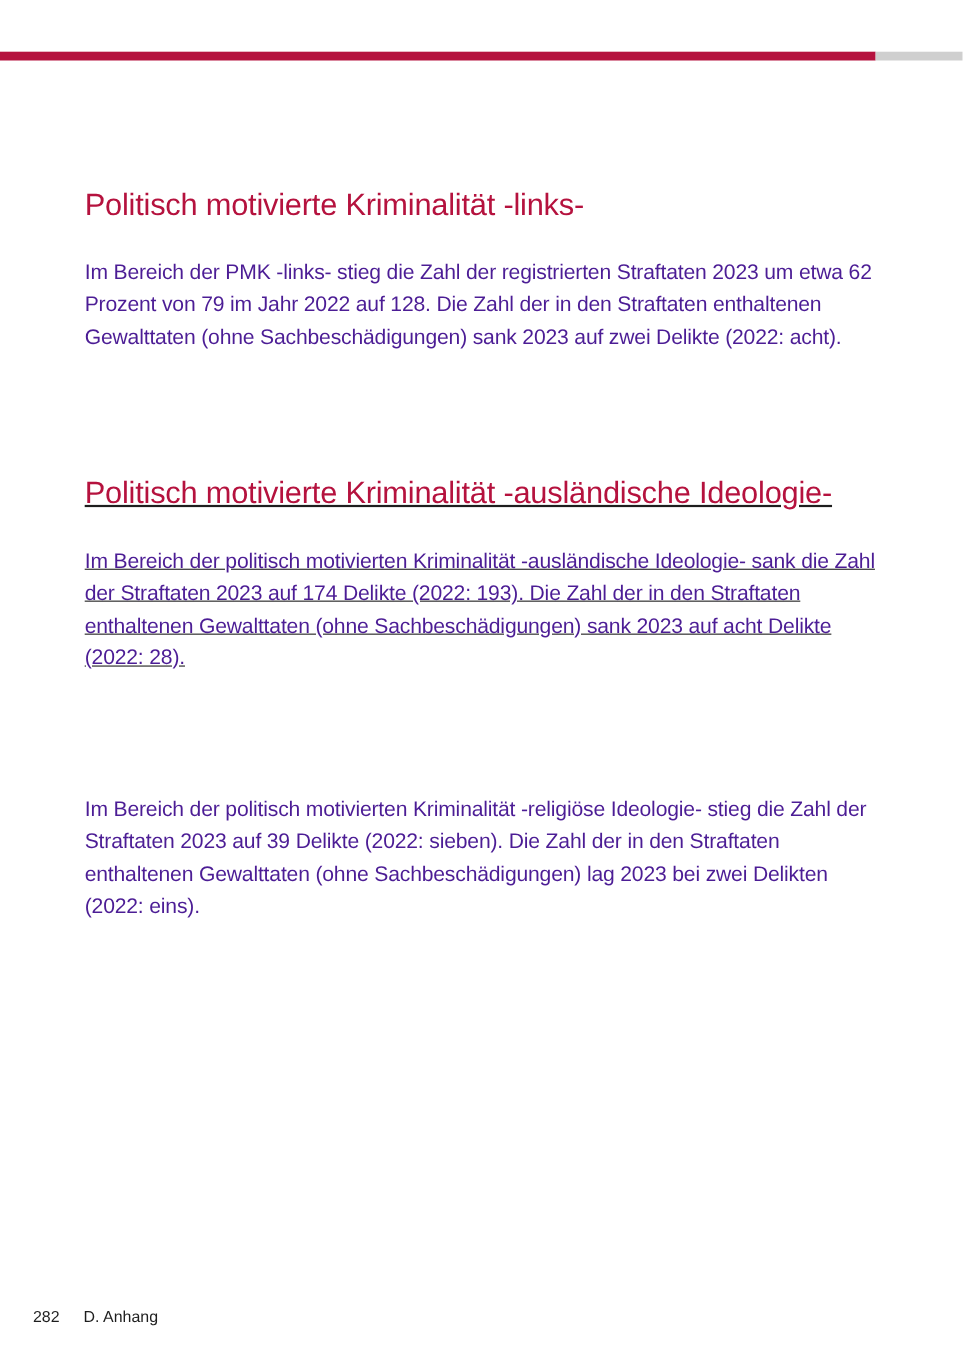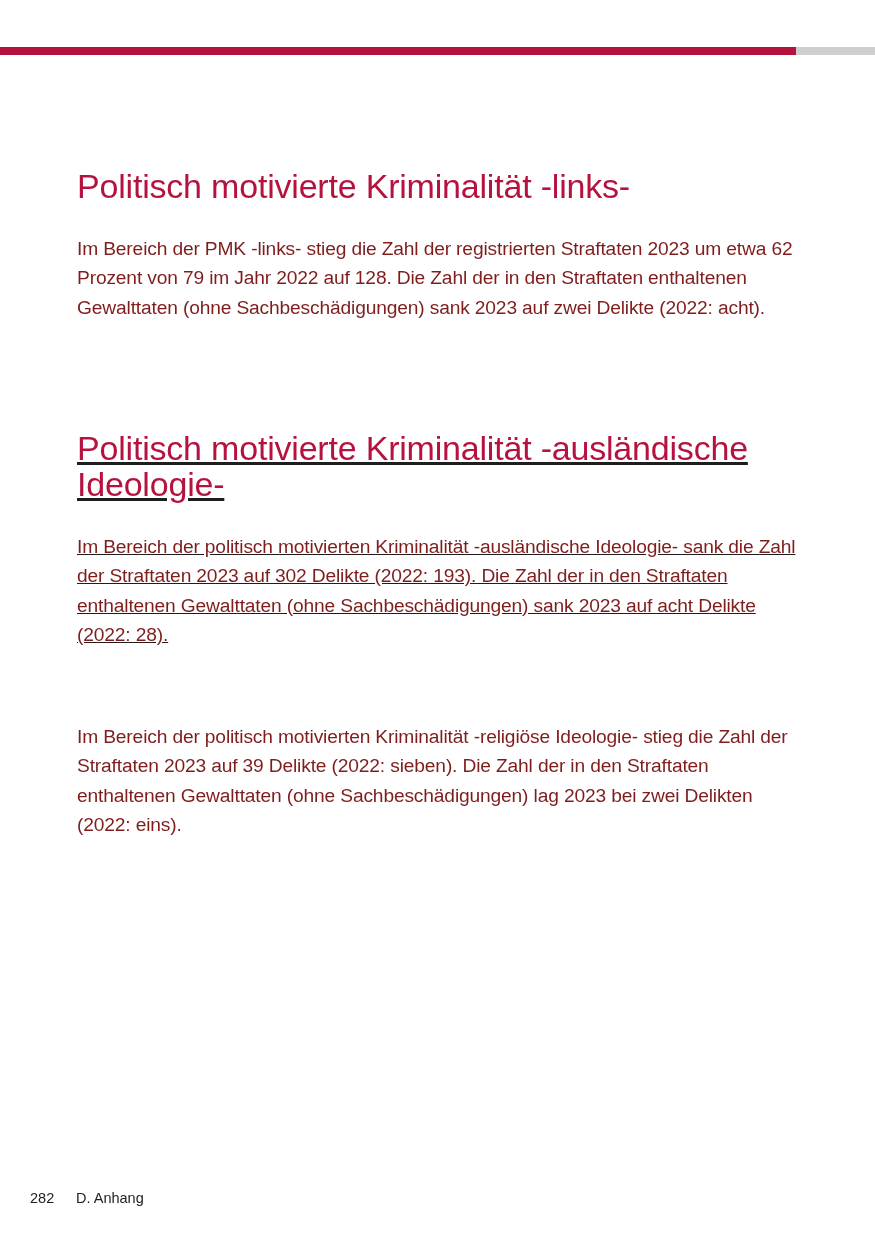--- a/index.html
+++ b/index.html
@@ -8,46 +8,46 @@
     background: #ffffff;
     font-family: "Liberation Sans", "DejaVu Sans", sans-serif;
     color: #1e1e1e;
   }
   .top-rule { position: absolute; top: 47px; left: 0; height: 8px; width: 875px; }
   .top-rule .red { position: absolute; left: 0; top: 0; height: 8px; width: 796px; background: #b5123e; }
   .top-rule .gray { position: absolute; left: 796px; top: 0; height: 8px; width: 79px; background: #cfcfcf; }
   .section { position: absolute; left: 77px; width: 725px; }
   .section h2 {
     margin: 0; font-weight: normal; color: #b5123e;
-    font-size: 34px; line-height: 36px; letter-spacing: -0.2px;
+    font-size: 28px; line-height: 36px; letter-spacing: -0.2px;
   }
   .section p {
     margin: 0; margin-top: 30px;
-    font-size: 19.2px; line-height: 29.3px; color: #7f1d1d;
+    font-size: 19.2px; line-height: 29.3px; color: #4c1d95;
     letter-spacing: -0.15px;
   }
   .footer { position: absolute; top: 1190px; left: 30px; font-size: 14.5px; color: #1e1e1e; }
   .footer .page-no { display: inline-block; width: 46px; }
 </style>
 </head>
 <body>
 
 <div class="top-rule">
   <div class="red"></div>
   <div class="gray"></div>
 </div>
 
 <div class="section" style="top:168px;">
   <h2>Politisch motivierte Kriminalität -links-</h2>
   <p>Im Bereich der PMK -links- stieg die Zahl der registrierten Straftaten 2023 um etwa 62 Prozent von 79 im Jahr 2022 auf 128. Die Zahl der in den Straftaten enthaltenen Gewalttaten (ohne Sachbeschädigungen) sank 2023 auf zwei Delikte (2022: acht).</p>
 </div>
 
 <div class="section" style="top:430px;text-decoration:underline;">
   <h2>Politisch motivierte Kriminalität -ausländische Ideologie-</h2>
-  <p>Im Bereich der politisch motivierten Kriminalität -ausländische Ideologie- sank die Zahl der Straftaten 2023 auf 302 Delikte (2022: 193). Die Zahl der in den Straftaten enthaltenen Gewalttaten (ohne Sachbeschädigungen) sank 2023 auf acht Delikte (2022: 28).</p>
+  <p>Im Bereich der politisch motivierten Kriminalität -ausländische Ideologie- sank die Zahl der Straftaten 2023 auf 174 Delikte (2022: 193). Die Zahl der in den Straftaten enthaltenen Gewalttaten (ohne Sachbeschädigungen) sank 2023 auf acht Delikte (2022: 28).</p>
 </div>
 
 <div class="section" style="top:692px;">
   <p>Im Bereich der politisch motivierten Kriminalität -religiöse Ideologie- stieg die Zahl der Straftaten 2023 auf 39 Delikte (2022: sieben). Die Zahl der in den Straftaten enthaltenen Gewalttaten (ohne Sachbeschädigungen) lag 2023 bei zwei Delikten (2022: eins).</p>
 </div>
 
 <div class="footer">
   <span class="page-no">282</span><span>D. Anhang</span>
 </div>
 

